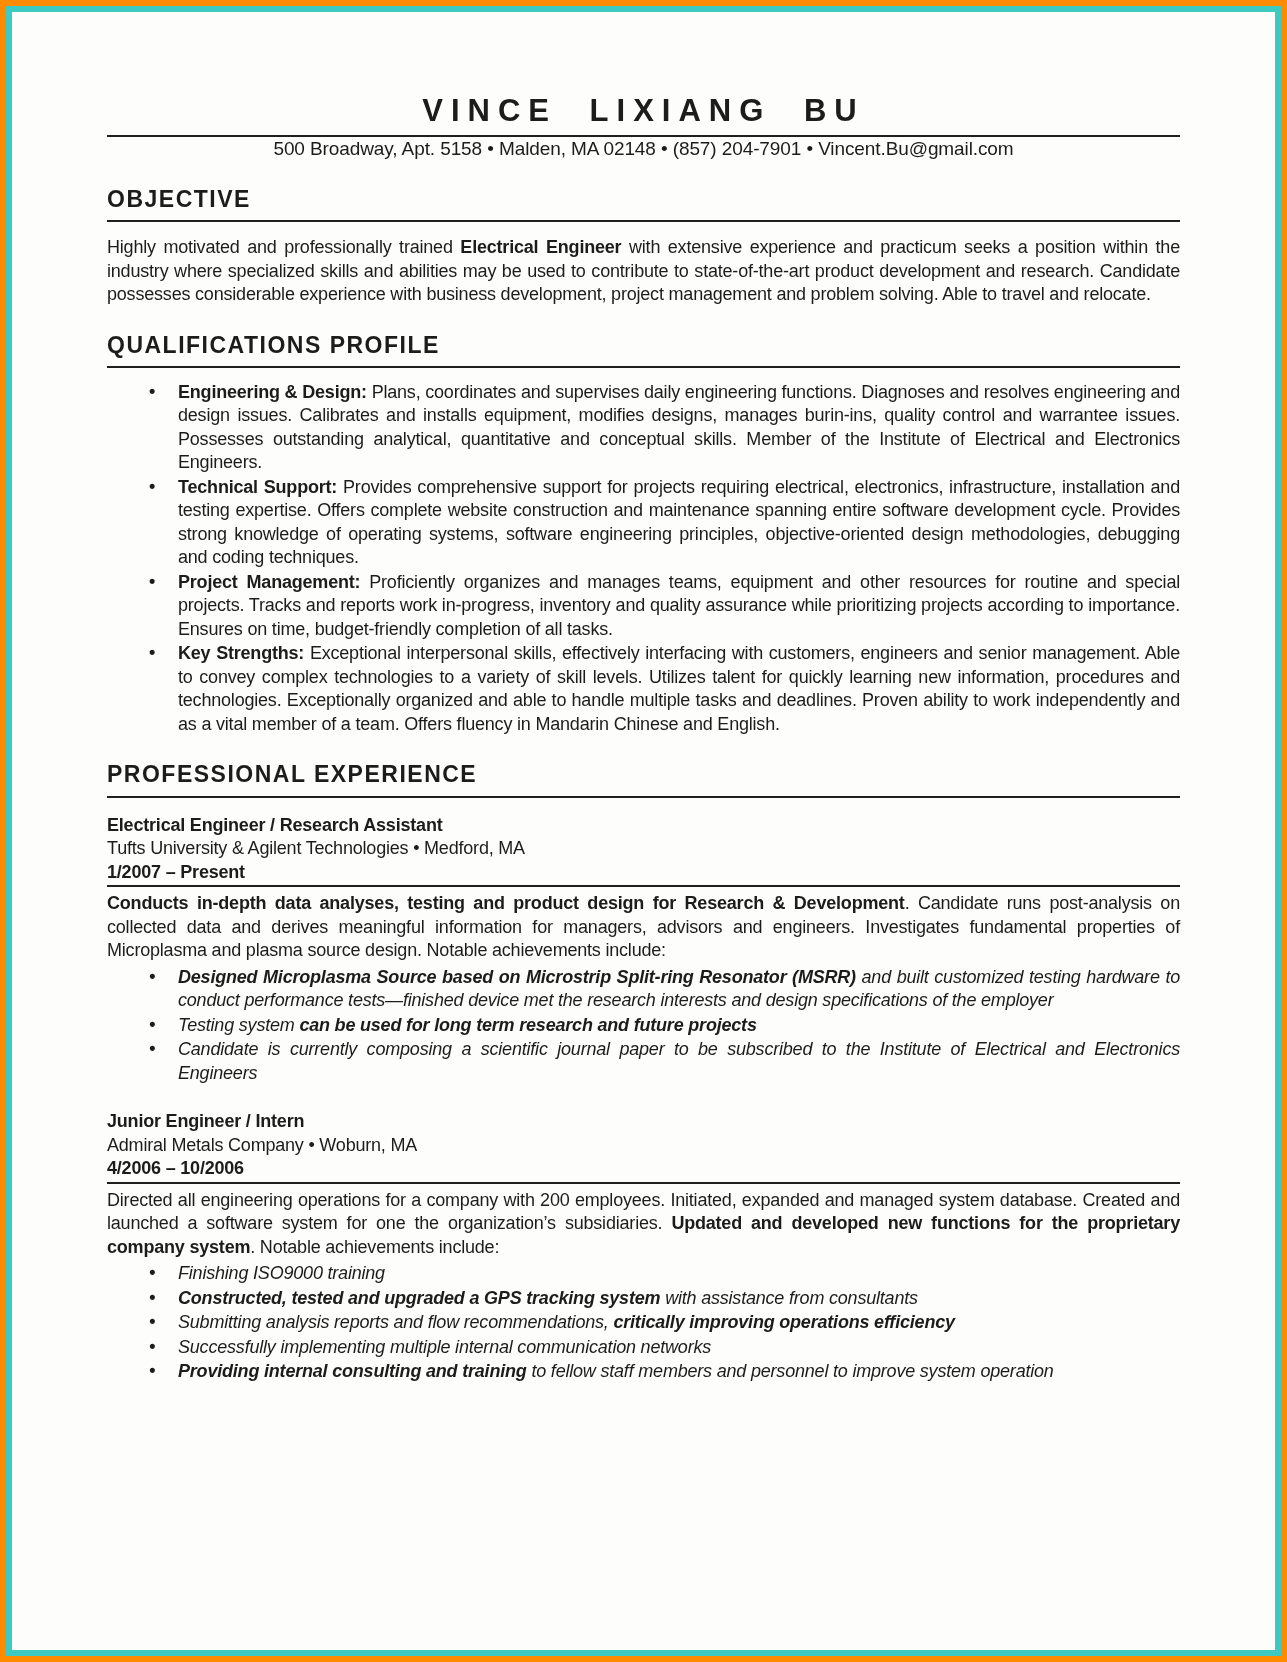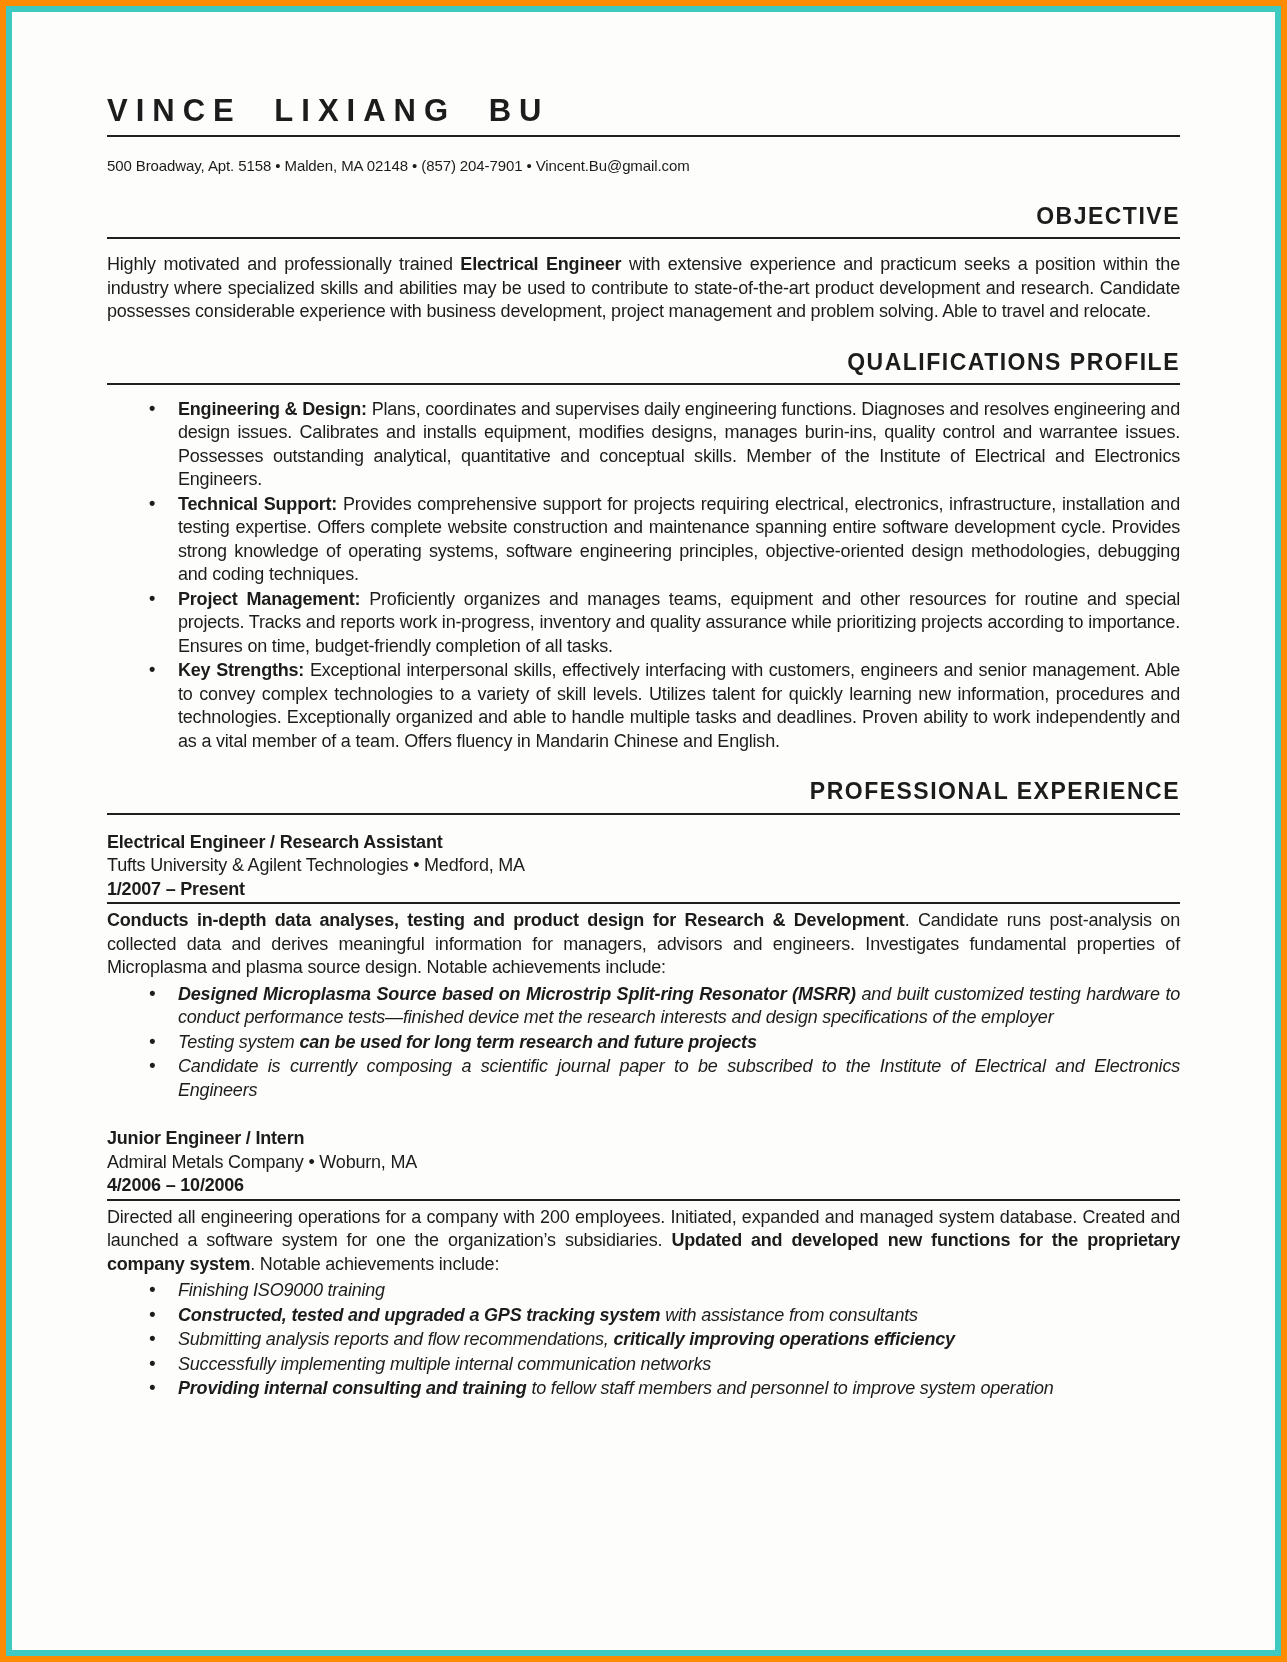--- a/index.html
+++ b/index.html
@@ -17,29 +17,29 @@
     width:100%;height:100%;box-sizing:border-box;
     border:6px solid var(--inner);
     background:var(--paper);
     padding:82px 95px 0 95px;
     overflow:hidden;
     font-family:"Liberation Sans","DejaVu Sans",sans-serif;
     color:var(--ink);
     font-size:18px;line-height:23.5px;letter-spacing:-0.2px;
   }
   h1.name{
-    font-size:31px;font-weight:bold;text-align:left;
+    font-size:31px;font-weight:bold;text-align:center;
     letter-spacing:8px;word-spacing:16px;line-height:1.1;margin:0;
   }
   .rule{border-top:2px solid #1f1f1f;margin-top:7px;}
   .contact{
-    font-size:15px;margin-top:17px;letter-spacing:-0.1px;
+    text-align:center;font-size:19px;margin-top:0;letter-spacing:-0.1px;
   }
   h2.sec{
-    font-size:23px;font-weight:bold;text-align:right;
+    font-size:23px;font-weight:bold;text-align:left;
     letter-spacing:1.5px;line-height:1.15;margin:25px 0 0 0;
   }
   .rule.under-heading{margin-top:8px;}
   p.par{text-align:justify;margin:14px 0 0 0;}
   ul.blist{list-style:none;margin:13px 0 0 0;padding:0;}
   ul.blist li{
     position:relative;padding-left:71px;text-align:justify;margin-top:1px;
   }
   ul.blist li::before{
     content:"\2022";position:absolute;left:42px;top:-1px;font-weight:bold;

